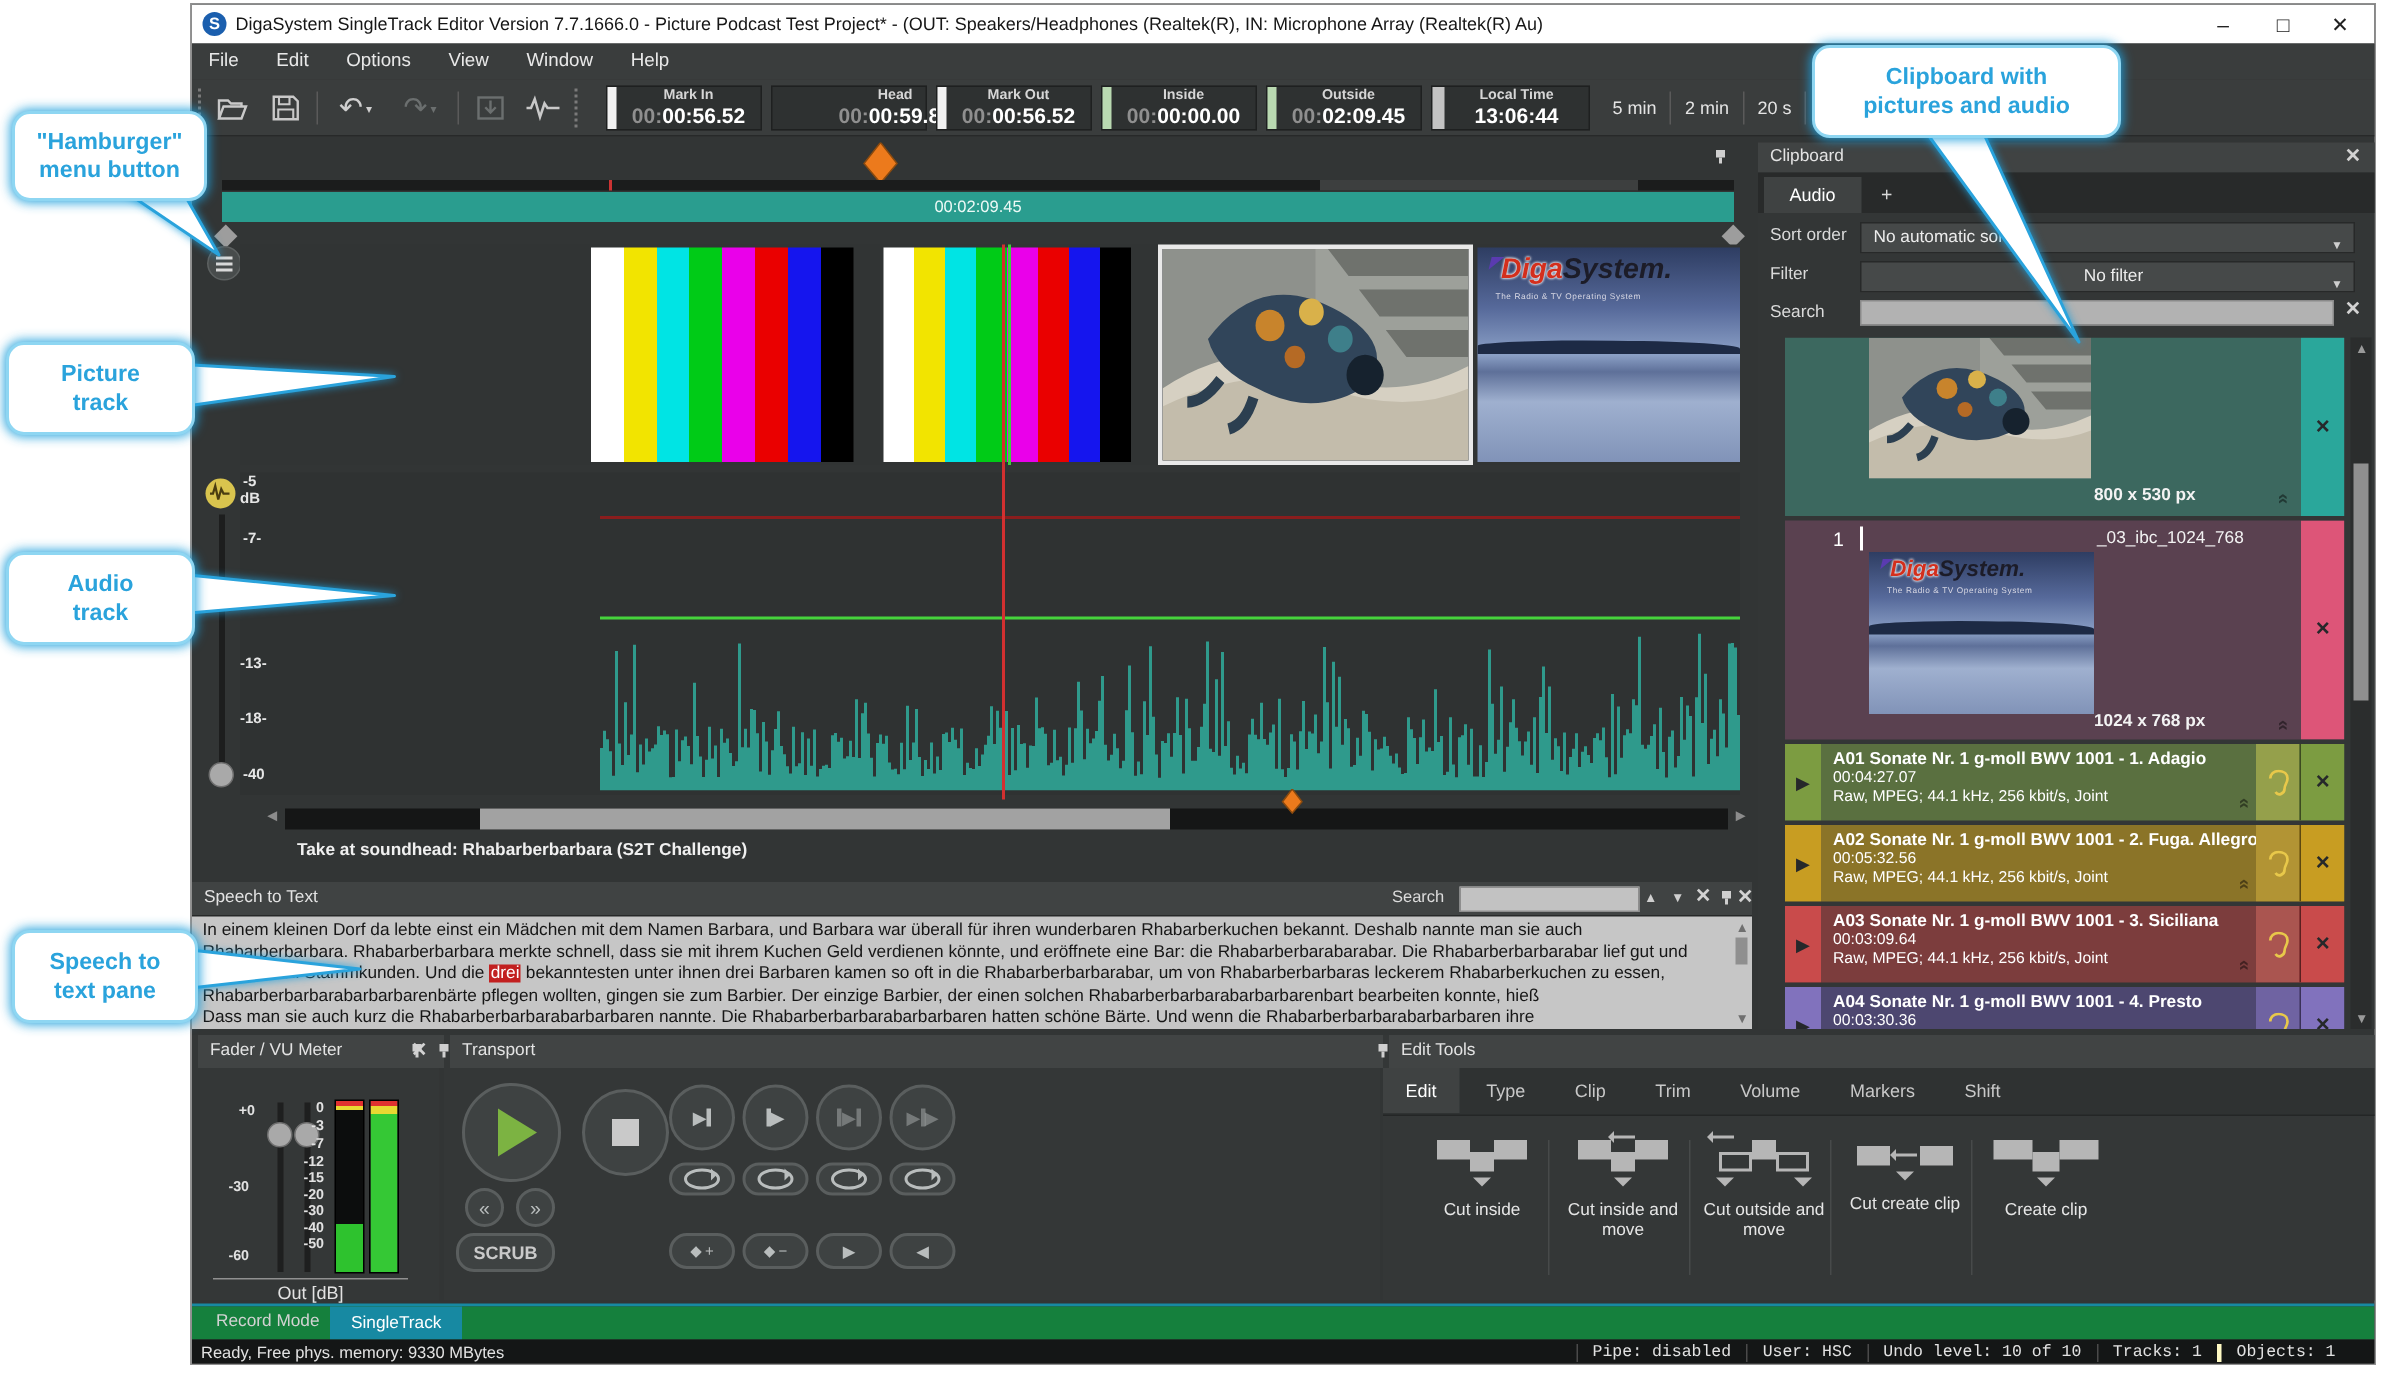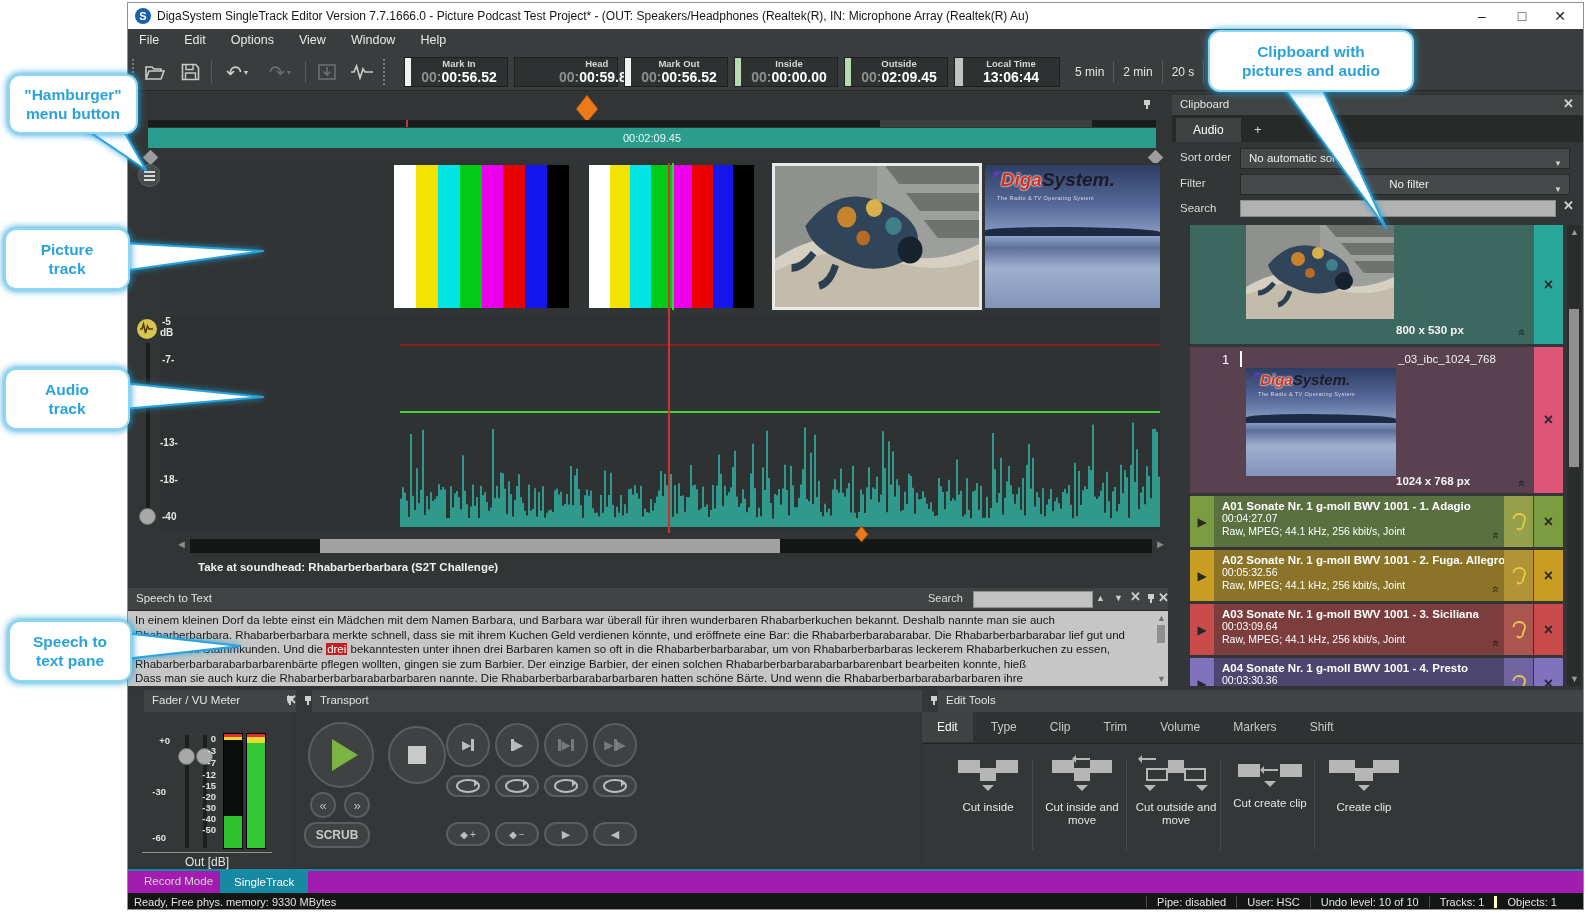--- a/index.html
+++ b/index.html
@@ -43,21 +43,21 @@
   .knob{position:absolute;width:17px;height:17px;border-radius:50%;background:#a9a9a9;border:1px solid #6f6f6f;box-sizing:border-box;}
   .scroll-h{position:absolute;background:#151616;}
   .thumb-h{position:absolute;background:#a2a2a2;}
   
   .sphead{position:absolute;left:0;top:585px;width:1040px;height:22px;background:#404343;}
   .spbody{position:absolute;left:0;top:607px;width:1040px;height:76px;background:#c6c6c6;border-top:1px solid #262828;box-sizing:border-box;overflow:hidden;}
   .spline{white-space:nowrap;overflow:hidden;font-size:11.5px;line-height:14.6px;color:#161616;padding-left:7px;padding-right:18px;}
   .hl{background:#c22020;color:#fff;padding:0 1px;}
   
   .panel{position:absolute;top:687px;height:177px;background:#343737;}
-  .phead{position:absolute;left:16px;top:0;width:100%;height:22px;background:#414444;padding-left:19px;}
+  .phead{position:absolute;left:4px;top:0;width:100%;height:22px;background:#414444;padding-left:19px;}
   .ptitle{position:absolute;left:8px;top:4px;font-size:11.5px;color:#e3e3e3;}
   .pin{position:relative;width:10px;height:11px;display:inline-block;}
   .pin:before{content:"";position:absolute;left:2px;top:1px;width:6px;height:5px;background:#cfcfcf;}
   .pin:after{content:"";position:absolute;left:4px;top:6px;width:2px;height:4px;background:#cfcfcf;}
   .xg{color:#d2d2d2;font-size:13px;font-weight:bold;line-height:12px;}
   .circle{position:absolute;border-radius:50%;background:#3e4242;border:2px solid #5a5e5e;box-sizing:border-box;display:flex;align-items:center;justify-content:center;}
   .pill{position:absolute;border-radius:12px;background:#3e4242;border:2px solid #5a5e5e;box-sizing:border-box;display:flex;align-items:center;justify-content:center;gap:2px;}
   .bar-i{display:inline-block;width:3px;height:12px;background:#b9bdbd;}
   .bar-i.dim,.tri-i.dim{opacity:.45;}
   .tri-i{color:#b9bdbd;font-size:12px;line-height:12px;}
@@ -468,27 +468,27 @@
             <span class="blk" style="width:26px;"></span>
             <span class="blk mid" style="width:18px;"></span>
             <span class="blk" style="width:26px;"></span>
           </div>
         <div class="dtri"></div>
           <div class="tlab">Create clip</div>
       </div>
     </div>
 
     <div class="abs" style="left:0;top:866px;width:100%;height:2px;background:#1789a2;"></div>
-    <div class="abs" style="left:0;top:868px;width:100%;height:22px;background:#a21caf;">
+    <div class="abs" style="left:0;top:868px;width:100%;height:22px;background:#15803d;">
       <span class="abs" style="left:6px;top:4px;padding:0 10px;font-size:11.5px;color:#d2d2d2;">Record Mode</span>
       <span class="abs" style="left:92px;top:0;height:22px;line-height:22px;padding:0 14px;font-size:11.5px;color:#fff;background:#1789a2;">SingleTrack</span>
     </div>
     <div class="abs" style="left:0;top:890px;width:100%;height:18px;background:#141616;">
       <span class="abs" style="left:6px;top:3px;font-size:11px;color:#e2e2e2;">Ready, Free phys. memory: 9330 MBytes</span>
-      <span class="abs" style="right:16px;top:3px;font-size:11px;color:#e2e2e2;display:flex;gap:0;">
+      <span class="abs" style="right:16px;top:3px;font-size:11px;color:#e2e2e2;display:flex;gap:0;font-family:Liberation Mono, monospace;">
         <span style="border-left:1px solid #4a4a4a;padding:0 10px;">Pipe: disabled</span>
         <span style="border-left:1px solid #4a4a4a;padding:0 10px;">User: HSC</span>
         <span style="border-left:1px solid #4a4a4a;padding:0 10px;">Undo level: 10 of 10</span>
         <span style="border-left:1px solid #4a4a4a;padding:0 10px;">Tracks: 1</span>
         <span style="border-left:3px solid #fef9c3;padding:0 10px;">Objects: 1</span>
       </span>
     </div>
 
     <div class="clip">
       <div class="abs" style="left:0;top:0;width:100%;height:20px;background:#404343;">

